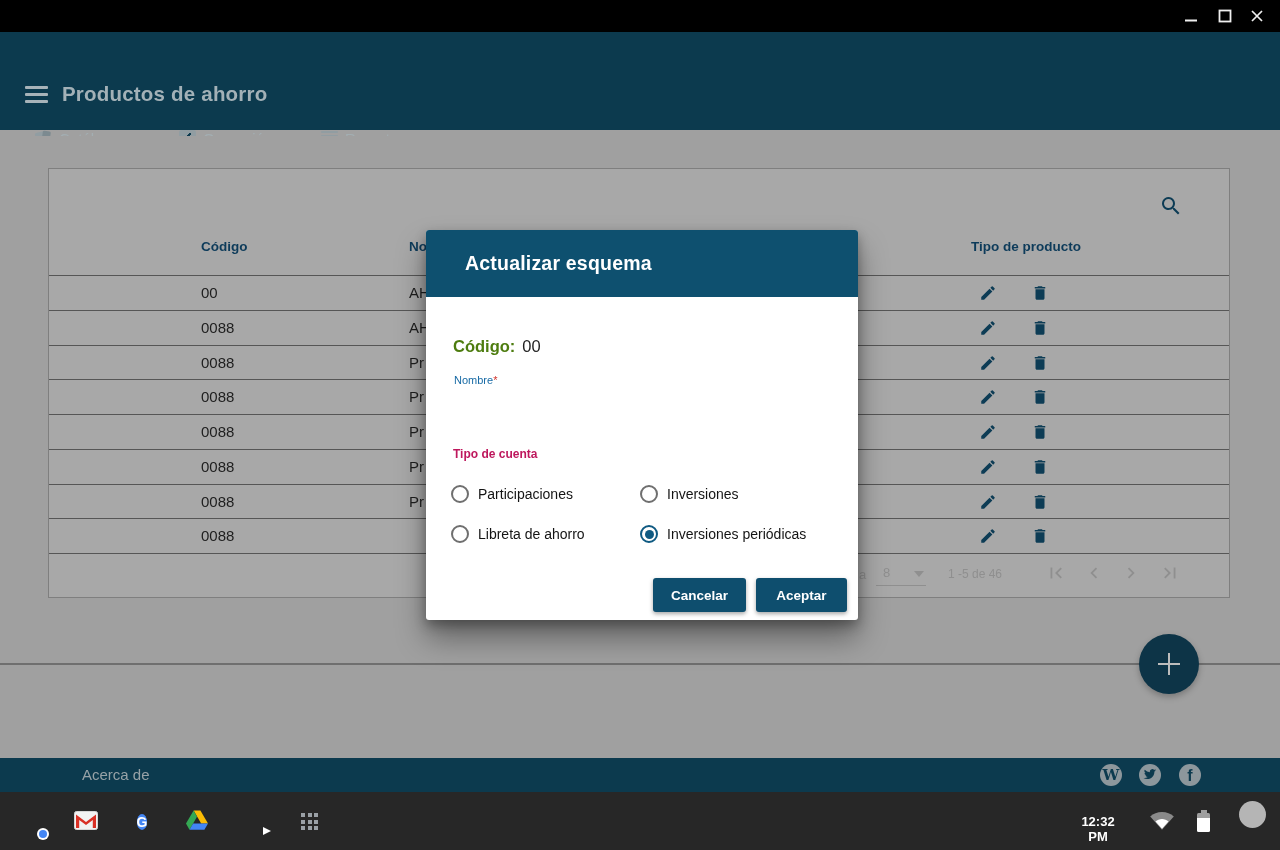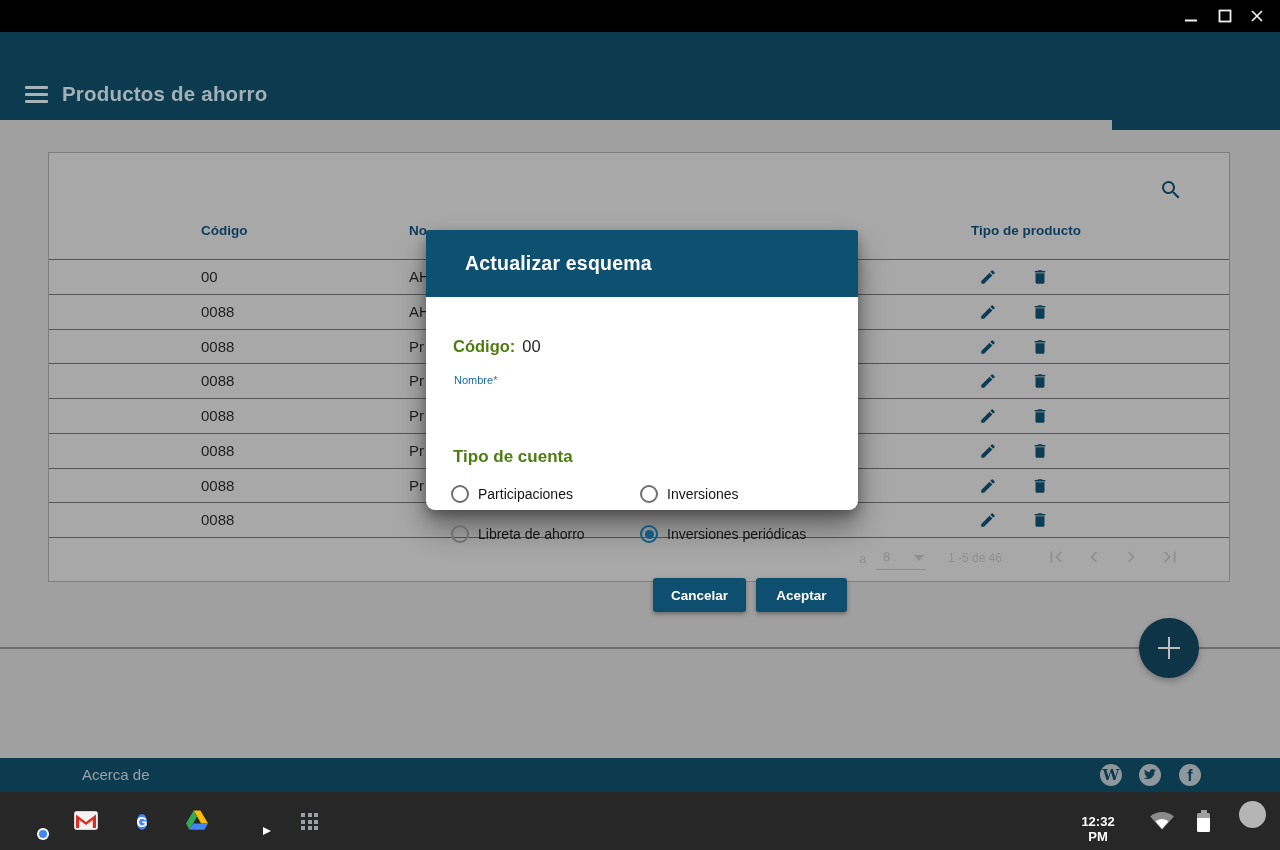--- a/index.html
+++ b/index.html
@@ -26,21 +26,21 @@
   .icon-catalog .b2{position:absolute;left:7px;top:1px;width:8px;height:14px;background:#7c8a90;border-radius:1.5px;transform:rotate(8deg);}
   .icon-op{background:#919da2;border-radius:2.5px;}
   .icon-op:before{content:"";position:absolute;left:3px;top:3px;width:9px;height:9px;background:
      linear-gradient(135deg,transparent 44%,#0c3a4e 44%,#0c3a4e 58%,transparent 58%);}
   .icon-op:after{content:"";position:absolute;right:3px;bottom:3px;border-left:5px solid transparent;border-bottom:5px solid #0c3a4e;}
   .icon-rep span{display:block;height:2.4px;background:#919da2;margin-top:2.6px;border-radius:1px;}
   .icon-rep span:first-child{margin-top:1px;}
   .icon-rep .short{width:62%;}
 
   
-  .content{position:absolute;left:0;top:120px;width:1112px;height:628px;background:#a0a0a0;}
+  .content{position:absolute;left:0;top:136px;width:1112px;height:628px;background:#a0a0a0;}
   .card{position:absolute;left:48px;top:32px;width:1182px;height:430px;background:#a8a8a8;border:1px solid #7f7f7f;}
   .search-btn{position:absolute;left:1108px;top:24px;width:28px;height:28px;background:none;border:none;cursor:pointer;padding:0;}
   .thead-cell{position:absolute;top:70px;height:20px;font-size:13.5px;font-weight:700;color:#0d3b5a;}
   .th-codigo{left:152px;} .th-nombre{left:360px;} .th-tipo{left:922px;}
   .trow{position:absolute;left:0;width:1180px;height:35px;border-top:1px solid #565656;}
   .trow .cell{position:absolute;top:0;height:34px;line-height:34px;font-size:15px;color:#1e1e1e;}
   .cell-codigo{left:152px;} .cell-nombre{left:360px;}
   .row-action{position:absolute;top:8px;width:19px;height:19px;background:none;border:none;padding:0;cursor:pointer;}
   .act-edit{left:929px;} .act-del{left:981px;}
   .pag-divider{position:absolute;left:0;top:384px;width:1180px;border-top:1px solid #565656;height:0;}
@@ -80,31 +80,31 @@
   .grid-tile i{background:#9aa0a6;}
   .status-tray{position:absolute;right:8px;top:6px;width:200px;height:46px;background:none;border:none;cursor:pointer;padding:0;}
   .shelf-time{position:absolute;right:148px;top:16px;font-size:13px;font-weight:700;color:#fff;}
   .tray-icon{position:absolute;top:12px;}
   .wifi-ic{right:98px;} .batt{right:62px;width:13px;height:22px;}
   .batt-tip{position:absolute;left:3.5px;top:0;width:6px;height:3px;background:#9f9f9f;}
   .batt-body{position:absolute;left:0;top:3px;width:13px;height:19px;border-radius:1.5px;background:linear-gradient(#9f9f9f 0 28%,#fff 28%);}
   .avatar{position:absolute;right:14px;top:9px;width:27px;height:27px;border-radius:50%;background:#b5b5b5;border:none;cursor:pointer;}
 
   
-  .dialog{position:absolute;left:426px;top:230px;width:432px;height:280px;background:#fff;border-radius:9px;z-index:50;
+  .dialog{position:absolute;left:426px;top:230px;width:432px;height:390px;background:#fff;border-radius:3px;z-index:50;
           box-shadow:0 18px 30px rgba(0,0,0,.38),0 5px 12px rgba(0,0,0,.3);}
   .dialog-header{position:absolute;left:0;top:0;width:432px;height:67px;background:#0e506f;border-radius:3px 3px 0 0;}
   .dialog-title{position:absolute;left:39px;top:22px;font-size:19.5px;font-weight:600;color:#fff;letter-spacing:.2px;}
   .dlg-codigo{position:absolute;left:27px;top:107px;font-size:16.5px;}
   .dlg-codigo .lbl{font-weight:700;color:#4d7c0f;}
   .dlg-codigo .val{color:#1f1f1f;margin-left:7px;}
   .dlg-field-label{position:absolute;left:28px;top:144px;font-size:11px;color:#176aa5;}
   .dlg-field-label .req{color:#d0342c;}
   .dlg-input{position:absolute;left:27px;top:158px;width:379px;height:26px;border:none;border-bottom:2px solid #11597f;background:none;outline:none;font-size:15.5px;color:#212121;padding:0;}
-  .dlg-section{position:absolute;left:27px;top:217px;font-size:17px;font-weight:700;color:#4d7c0f;}
+  .dlg-section{position:absolute;left:27px;top:217px;font-size:12px;font-weight:700;color:#be185d;}
   .radio-opt{position:absolute;height:20px;display:flex;align-items:center;gap:9px;cursor:pointer;background:none;border:none;padding:0;}
   .radio-circle{width:18px;height:18px;border-radius:50%;border:2px solid #6f6f6f;position:relative;flex:0 0 auto;}
   .radio-opt.sel .radio-circle{border-color:#0f5a82;}
   .radio-opt.sel .radio-circle:before{content:"";position:absolute;left:2.5px;top:2.5px;width:9px;height:9px;border-radius:50%;background:#0f5a82;}
   .radio-label{font-size:14px;color:#141414;white-space:nowrap;}
   .dlg-btn{position:absolute;top:348px;height:34px;background:#0e4e6e;color:#fff;font-size:13.5px;font-weight:700;border:none;border-radius:3px;cursor:pointer;box-shadow:0 2px 4px rgba(0,0,0,.35);}
   .btn-cancel{left:227px;width:93px;} .btn-accept{left:330px;width:91px;}
 
   .dim-blue{fill:#0d3c55;} .pag-gray{fill:#8f8f8f;}
 </style>

